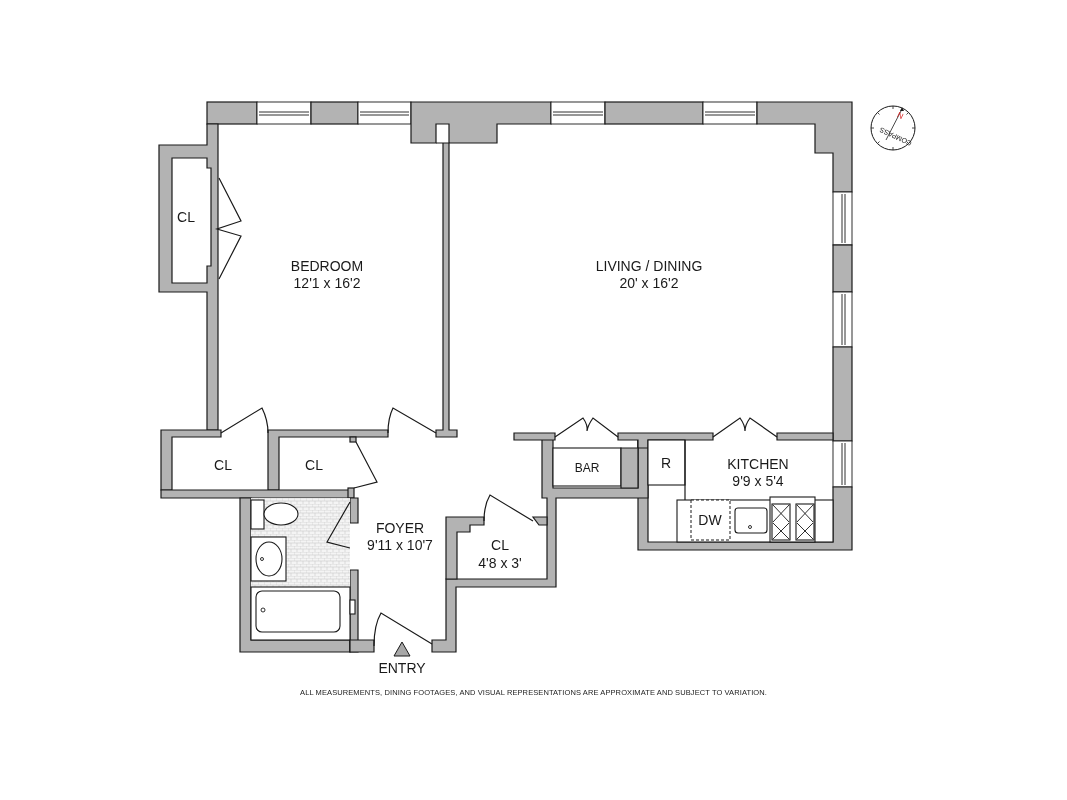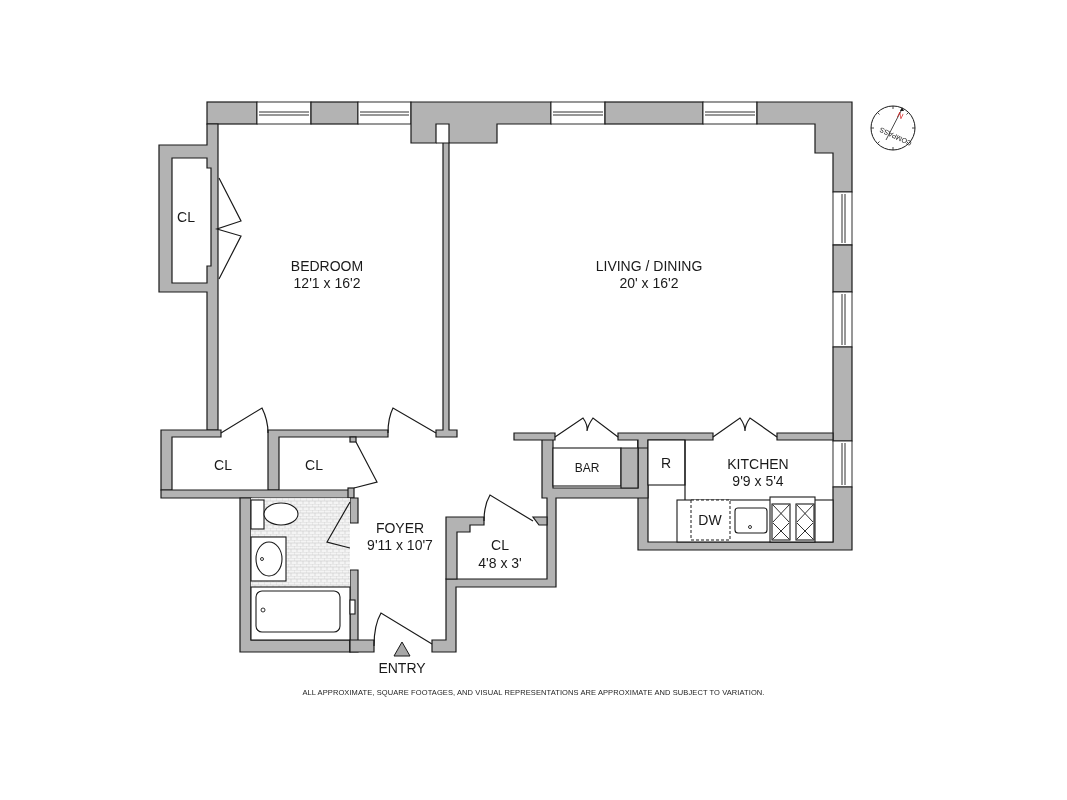--- a/index.html
+++ b/index.html
@@ -171,13 +171,13 @@
   <text class="room-label" x="223" y="470">CL</text>
   <text class="room-label" x="314" y="470">CL</text>
 
   <text class="small-label" x="587" y="472">BAR</text>
   <text class="room-label" x="666" y="468">R</text>
   <text class="room-label" x="710" y="525">DW</text>
 
   <text class="room-label" x="402" y="673">ENTRY</text>
 </svg>
 
-<div class="disclaimer">ALL APPROXIMATE, SQUARE FOOTAGES, AND VISUAL REPRESENTATIONS ARE APPROXIMATE AND SUBJECT TO VARIATION.</div>
+<div class="disclaimer">ALL MEASUREMENTS, DINING FOOTAGES, AND VISUAL REPRESENTATIONS ARE APPROXIMATE AND SUBJECT TO VARIATION.</div>
 
 </body></html>

